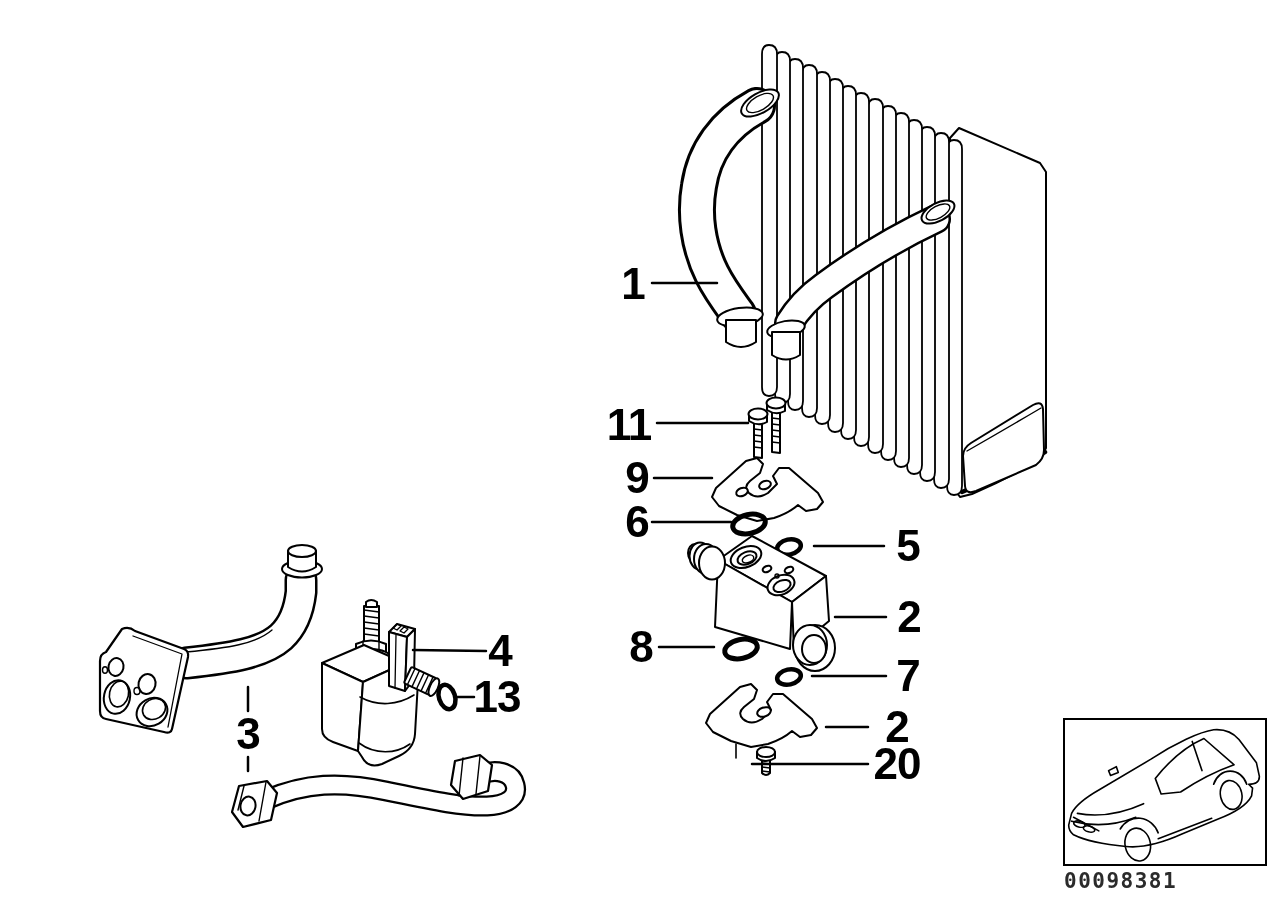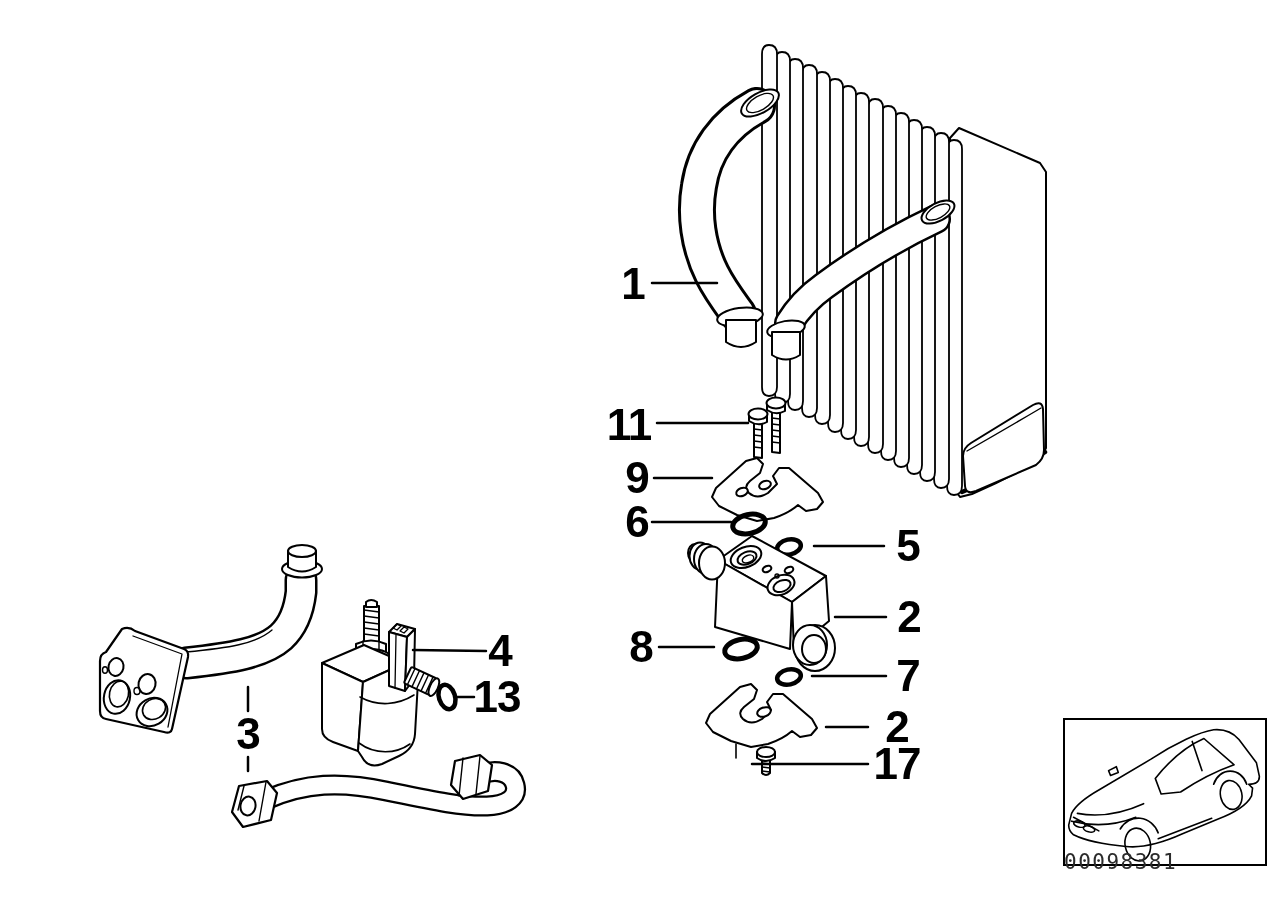--- a/index.html
+++ b/index.html
@@ -11,22 +11,22 @@
   .callout{
     position:absolute;transform:translate(-50%,-50%);
     font-family:"Liberation Sans",sans-serif;font-weight:bold;font-size:44px;
     color:#000;line-height:1;letter-spacing:-1px;cursor:pointer;user-select:none;
   }
   .thumb-box{
     position:absolute;left:1063px;top:718px;width:200px;height:144px;
     border:2px solid #000;background:#fff;
   }
   .image-number{
-    position:absolute;left:1064px;top:850px;
-    font-family:"DejaVu Sans Mono",monospace;font-size:21px;font-weight:400;
+    position:absolute;left:1064px;top:869px;
+    font-family:"DejaVu Sans Mono",monospace;font-size:21px;font-weight:700;
     color:#2b2b2b;letter-spacing:1.5px;
   }
   path,ellipse,circle,line,polyline{vector-effect:non-scaling-stroke;}
 </style>
 </head>
 <body>
 
 <div class="stage">
 
   <svg width="1288" height="910" viewBox="0 0 1288 910">
@@ -210,21 +210,21 @@
   <div class="callout" style="left:633px;top:284px">1</div>
   <div class="callout" style="left:909px;top:617px">2</div>
   <div class="callout" style="left:248px;top:734px">3</div>
   <div class="callout" style="left:500px;top:651px">4</div>
   <div class="callout" style="left:908px;top:546px">5</div>
   <div class="callout" style="left:637px;top:522px">6</div>
   <div class="callout" style="left:908px;top:676px">7</div>
   <div class="callout" style="left:641px;top:647px">8</div>
   <div class="callout" style="left:637px;top:478px">9</div>
   <div class="callout" style="left:897px;top:727px">2</div>
-  <div class="callout" style="left:897px;top:764px">17</div>
+  <div class="callout" style="left:897px;top:764px">20</div>
   <div class="callout" style="left:629px;top:425px">11</div>
   <div class="callout" style="left:497px;top:697px">13</div>
 
   <div class="thumb-box">
     <svg width="200" height="144" viewBox="0 0 204 148">
       <g fill="none" stroke="#000" stroke-width="1.6" stroke-linejoin="round" stroke-linecap="round">
         <path d="M3,108 L6,96 C10,88 20,80 34,72 L88,40 C112,24 138,12 152,10 C164,9 172,13 178,20 L196,44 L199,58 C199,64 194,66 188,66 L192,70 L191,78 C186,88 172,96 156,102 L120,117 C100,126 80,132 62,130 C40,128 20,124 8,118 C4,115 3,112 3,108 Z"></path>
         <path d="M92,60 C108,40 126,26 142,19 L173,46 C156,52 136,62 118,74 L98,76 Z"></path>
         <path d="M140,52 L130,22"></path>
         <path d="M12,96 C34,100 58,96 80,86 M6,104 C30,110 52,108 72,100"></path>

